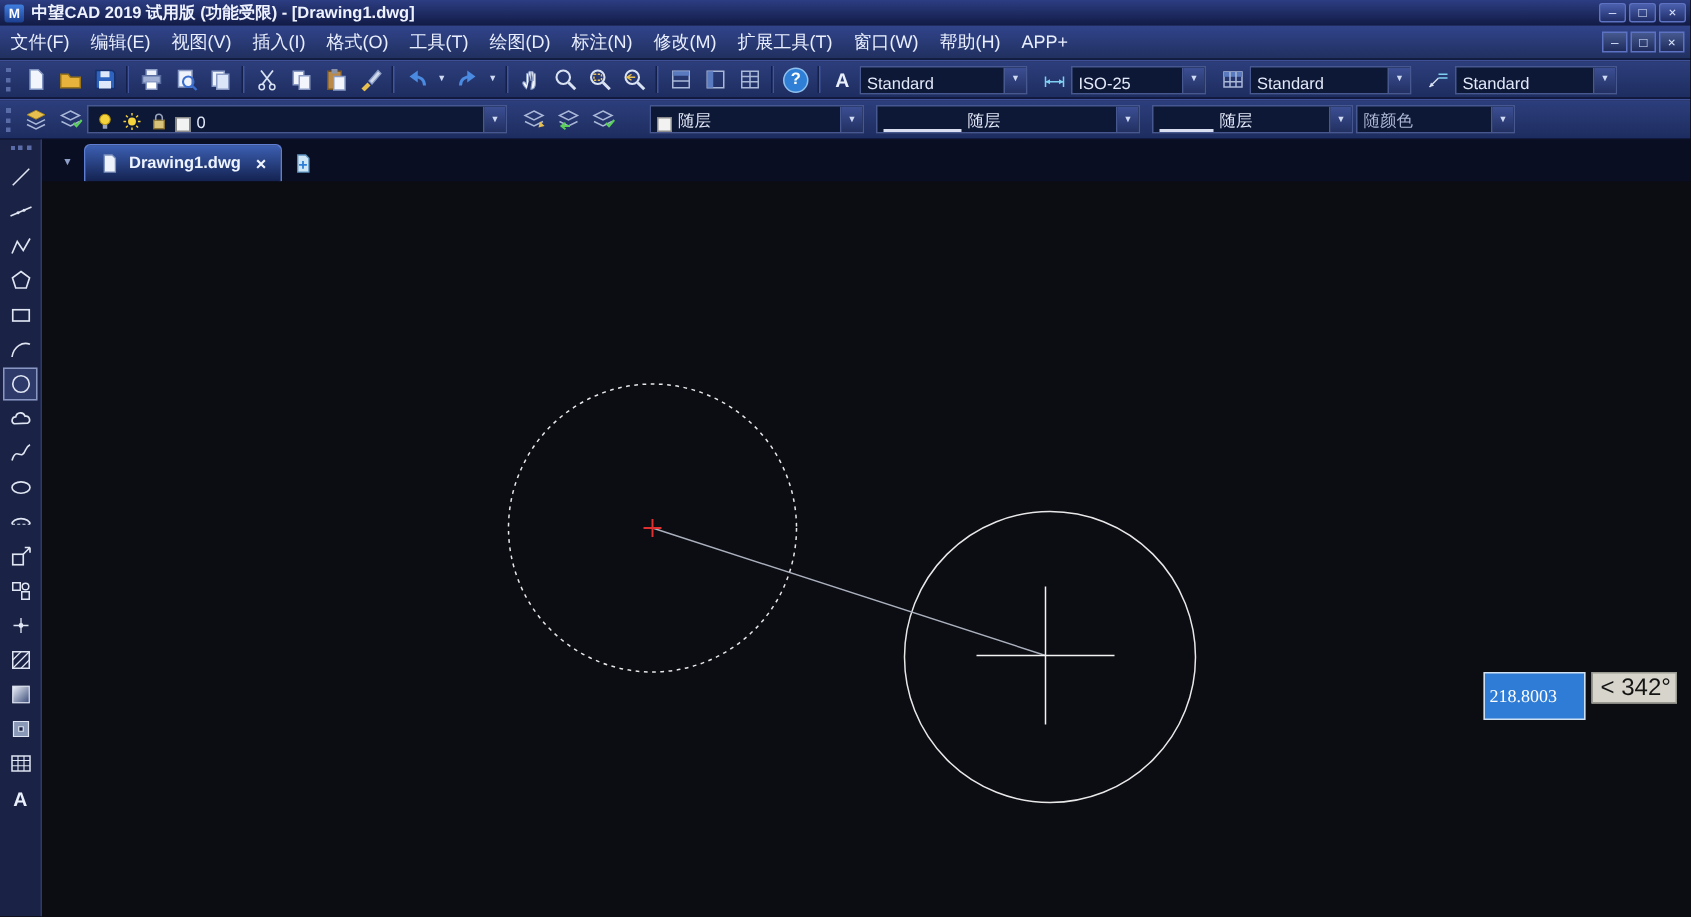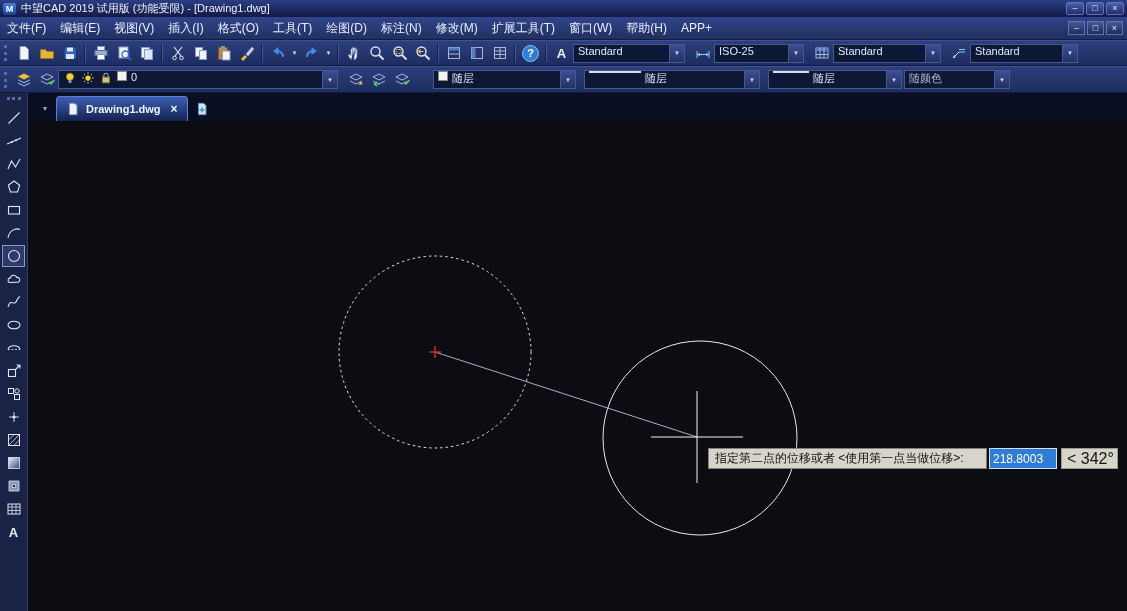--- a/index.html
+++ b/index.html
@@ -3,21 +3,21 @@
 <meta charset="utf-8">
 <style>
   *{margin:0;padding:0;box-sizing:border-box}
   html,body{width:1127px;height:611px;overflow:hidden}
   body{font-family:"Liberation Sans","DejaVu Sans",sans-serif;background:#0c0c13;user-select:none}
   .app{width:1127px;height:611px;display:flex;flex-direction:column}
 
   
   .titlebar{height:17px;background:linear-gradient(180deg,#2c3d82,#121b46);display:flex;align-items:center;padding:0 3px;gap:5px;flex:0 0 17px}
   .applogo{width:13px;height:12px;background:linear-gradient(180deg,#3f7fe0,#1c3f90);color:#fff;font-size:9px;font-weight:bold;line-height:12px;text-align:center;border-radius:2px}
-  .title-text{color:#eef2ff;font-size:11px;font-weight:normal;white-space:nowrap}
+  .title-text{color:#eef2ff;font-size:11px;font-weight:bold;white-space:nowrap}
   .winbtns{margin-left:auto;display:flex;gap:2px}
   .winbtn{width:18px;height:13px;background:linear-gradient(180deg,#4a5fae,#202e68);border:1px solid #5d72c2;color:#dce6ff;font-size:9px;line-height:11px;text-align:center;border-radius:2px}
 
   
   .menubar{height:23px;background:linear-gradient(180deg,#31448c,#20305f);display:flex;align-items:center;color:#e9efff;font-size:12px;flex:0 0 23px;border-bottom:1px solid #111c44}
   .menu-item{padding:0 7px;height:100%;display:flex;align-items:center;white-space:nowrap;cursor:default}
   .mdibtns{margin-left:auto;display:flex;gap:2px;padding-right:4px}
   .mdibtn{width:17px;height:14px;background:linear-gradient(180deg,#46598f,#1f2c5c);border:1px solid #5d72c2;color:#dce6ff;font-size:9px;line-height:12px;text-align:center}
 
   
@@ -26,21 +26,21 @@
   .row2{height:27px;flex:0 0 27px}
   .grip{width:5px;height:16px;border-left:3px dotted #5a6ca8;margin:0 3px 0 2px}
   .tbtn{width:23px;height:21px;display:flex;align-items:center;justify-content:center;border-radius:2px;flex:0 0 auto}
   .tbtn.narrow{width:11px}
   .sep{width:2px;height:18px;border-left:1px solid #13204c;border-right:1px solid #41549c;margin:0 3px;flex:0 0 auto}
   .ic{width:16px;height:16px;display:block}
   .ic14{width:14px;height:14px;display:block}
   .ddglyph{font-size:6px;color:#cfd9f2;line-height:1}
   .help-btn{width:17px;height:17px;border-radius:50%;background:#2f7fd6;color:#fff;font-weight:bold;font-size:11px;display:flex;align-items:center;justify-content:center;border:1px solid #8fc0ee}
   .glyphA{font-size:13px;font-weight:bold;color:#eaf0fc}
-  .combo{height:19px;background:#0d1736;border:1px solid #46588f;display:flex;align-items:flex-start;color:#e2e9f8;font-size:11px;padding-left:4px;gap:4px;flex:0 0 auto;overflow:hidden;white-space:nowrap}
+  .combo{height:19px;background:#0d1736;border:1px solid #46588f;display:flex;align-items:flex-end;color:#e2e9f8;font-size:11px;padding-left:4px;gap:4px;flex:0 0 auto;overflow:hidden;white-space:nowrap}
   .combo .arrowbox{margin-left:auto;width:15px;align-self:stretch;background:linear-gradient(180deg,#3c4f94,#223062);display:flex;align-items:center;justify-content:center;border-left:1px solid #46588f;flex:0 0 15px}
   .swatch{width:10px;height:10px;background:#f2f2f2;border:1px solid #8a8a8a;flex:0 0 10px}
   .ltsample{width:52px;height:0;border-top:2px solid #d8def0;flex:0 0 auto}
   .lwsample{width:36px;height:2px;background:#d8def0;flex:0 0 auto}
   .dim-text{color:#aeb8d4}
 
   
   .workspace{flex:1;display:flex;min-height:0}
   .drawbar{width:28px;background:#1a2345;border-right:1px solid #2c3a6e;display:flex;flex-direction:column;align-items:center;padding-top:4px;flex:0 0 28px}
   .drawbar .grip2{height:6px;width:14px;border-top:3px dotted #5a6ca8;margin-bottom:4px}
@@ -55,21 +55,21 @@
   .newtab-btn{width:20px;height:20px;display:flex;align-items:center;justify-content:center;margin-bottom:2px}
 
   .canvas{flex:1;position:relative;background:#0c0c13;overflow:hidden}
   .entities .dashed{fill:none;stroke:#e8e8e8;stroke-width:1;stroke-dasharray:2.5 3}
   .entities .solid{fill:none;stroke:#e8e8e8;stroke-width:1}
   .entities .rubber{stroke:#aab0bc;stroke-width:1}
   .entities .redcross line{stroke:#e03030;stroke-width:1.3}
   .entities .crosshair line{stroke:#f3f3f3;stroke-width:1}
 
   .dyn-tooltip{position:absolute;left:680px;top:327px;width:279px;height:21px;background:#d7d4cb;border:1px solid #82827a;color:#141414;font-size:12px;display:flex;align-items:center;padding:0 6px;white-space:nowrap;overflow:hidden}
-  .dyn-input{position:absolute;left:961px;top:327px;width:68px;height:21px;background:#2e7cd6;border:1px solid #cfe0f2;color:#fff;font-size:12px;padding:0 3px;outline:none;font-family:Liberation Sans, sans-serif}
+  .dyn-input{position:absolute;left:961px;top:327px;width:68px;height:32px;background:#2e7cd6;border:1px solid #cfe0f2;color:#fff;font-size:12px;padding:0 3px;outline:none;font-family:Liberation Serif, serif}
   .dyn-angle{position:absolute;left:1033px;top:327px;width:57px;height:21px;background:#d7d4cb;border:1px solid #9a9a92;color:#141414;font-size:16px;display:flex;align-items:center;padding:0 5px;white-space:nowrap}
 </style>
 </head>
 <body>
 
 <svg width="0" height="0" style="position:absolute" aria-hidden="true">
   <defs>
     <linearGradient id="gfill" x1="0" y1="0" x2="1" y2="1">
       <stop offset="0" stop-color="#f0f4fc"></stop>
         <stop offset="1" stop-color="#3a4a78"></stop>
@@ -672,19 +672,18 @@
           <line class="rubber" x1="407" y1="231" x2="669" y2="316"></line>
           <g class="redcross">
             <line x1="401" y1="231" x2="413" y2="231"></line>
             <line x1="407" y1="225" x2="407" y2="237"></line>
           </g>
           <g class="crosshair">
             <line x1="669" y1="270" x2="669" y2="362"></line>
             <line x1="623" y1="316" x2="715" y2="316"></line>
           </g>
         </svg>
-        <div class="dyn-tooltip">指定第二点的位移或者 &lt;使用第一点当做位移&gt;:</div>
         <input class="dyn-input" value="218.8003" style="">
         <div class="dyn-angle">&lt; 342°</div>
       </div>
     </div>
   </div>
 </div>
 
 </body></html>

